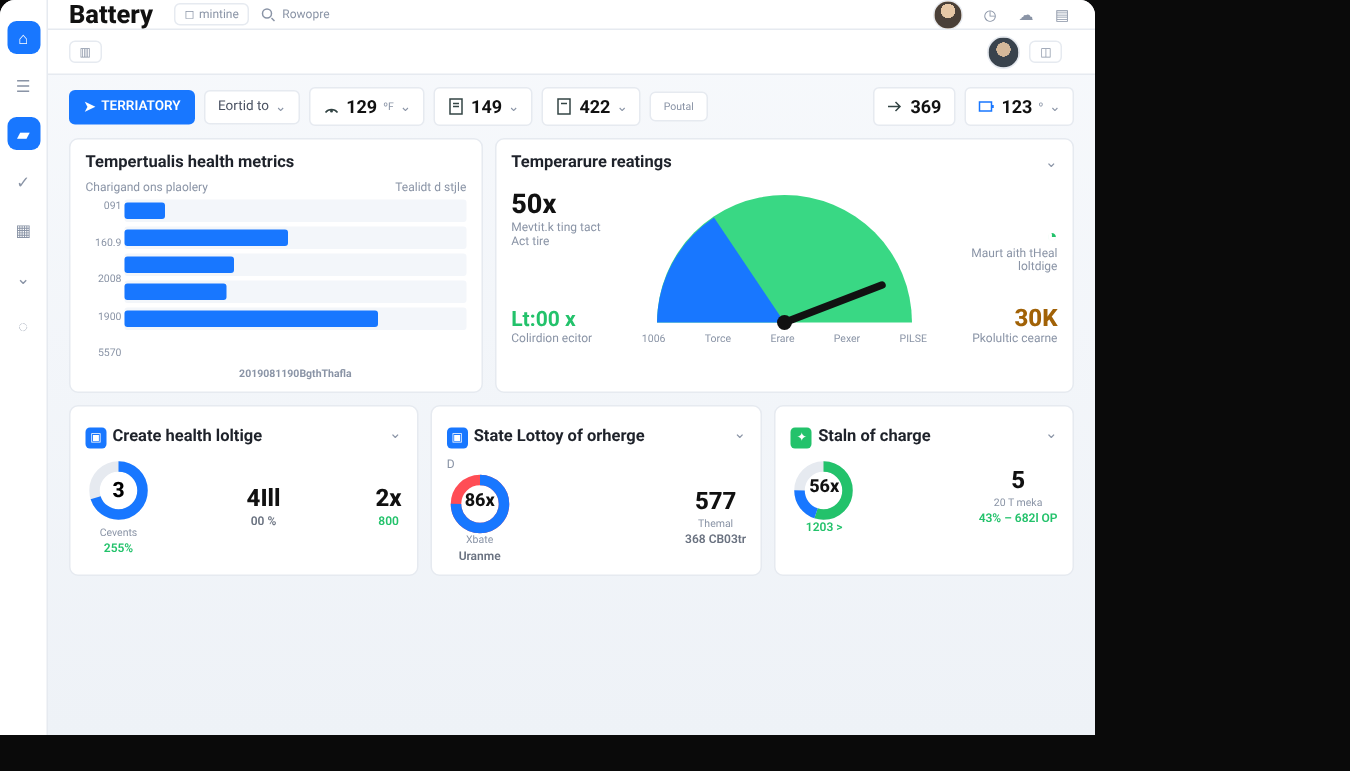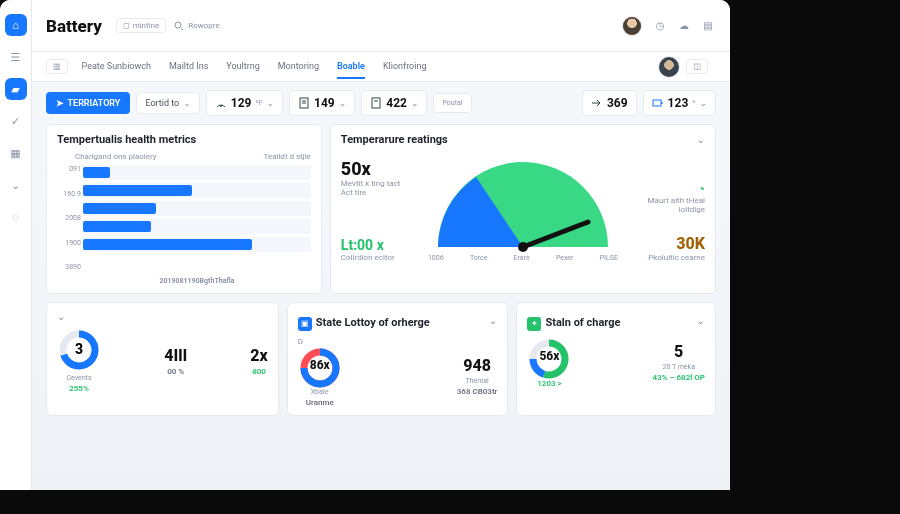--- a/index.html
+++ b/index.html
@@ -32,21 +32,21 @@
   .sb-icon {
     width: 22px; height: 22px;
     display: flex; align-items: center; justify-content: center;
     border-radius: 6px;
     font-size: 11px;
     color: #8a94a6;
   }
   .sb-icon.active { background: #1877ff; color: #fff; }
   .main { flex: 1; display: flex; flex-direction: column; }
   .topbar {
-    height: 52px;
+    height: 20px;
     background: #fff;
     display: flex;
     align-items: center;
     padding: 0 14px;
     border-bottom: 1px solid #e6eaf0;
   }
   .brand { font-size: 17px; font-weight: 800; color: #111; margin-right: 14px; }
   .chip {
     border: 1px solid #e6eaf0; border-radius: 4px; padding: 2px 6px;
     font-size: 8px; color: #8a94a6; display: inline-flex; align-items: center; gap: 3px;
@@ -158,28 +158,20 @@
       <div class="avatar"></div>
       <div class="top-icons">
         <span class="ti">◷</span>
         <span class="ti">☁</span>
         <span class="ti">▤</span>
       </div>
     </div>
 
     <div class="tabs-row">
       <span class="chip">▥</span>
-      <div class="tabs">
-        <span class="tab">Peate Sunbiowch</span>
-        <span class="tab">Mailtd Ins</span>
-        <span class="tab">Youltrng</span>
-        <span class="tab">Montoring</span>
-        <span class="tab active">Boable</span>
-        <span class="tab">Klionfroing</span>
-      </div>
       <div class="spacer"></div>
       <div class="avatar2"></div>
       <span class="chip">◫</span>
     </div>
 
     <div class="metrics-row">
       <div class="primary-btn">➤ <span>TERRIATORY</span></div>
       <div class="metric-chip">
           <span>Eortid to</span> 
           <span class="chev">⌄</span>
@@ -230,31 +222,31 @@
           <span class="chev">⌄</span>
       </div>
     </div>
 
     <div class="content">
 
       <div class="card">
         <div class="card-hd">
           <span class="card-title">Tempertualis health metrics</span>
         </div>
-        <div class="row-justify" style="margin-bottom:4px;margin-left:18px;">
+        <div class="row-justify" style="margin-bottom:4px;">
           <span class="sub">Charigand ons plaolery</span>
           <span class="sub">Tealidt d stjle</span>
         </div>
         <div class="hbars">
           <div class="ylabels">
             <span>091</span>
               <span>160.9</span>
               <span>2008</span>
               <span>1900</span>
-              <span>3890</span>
+              <span>5570</span>
           </div>
           <div class="bar-row">
               <div class="bar" style="width:12%"></div>
             </div>
           <div class="bar-row">
               <div class="bar" style="width:48%"></div>
             </div>
           <div class="bar-row">
               <div class="bar" style="width:32%"></div>
             </div>
@@ -306,20 +298,21 @@
             <div class="sub">Maurt aith tHeal loltdige</div>
             <div class="gr-num">30K</div>
             <div class="sub">Pkolultic cearne</div>
           </div>
         </div>
       </div>
 
       <div class="bottom-row">
         <div class="card">
           <div class="card-hd">
+            <span><span class="card-hd-icon ci-blue">▣</span><span class="card-title">Create health loltige</span></span>
             <span class="expand">⌄</span>
           </div>
           <div class="mini-metrics">
             <div class="mm-col">
               <svg class="donut" viewBox="0 0 44 44">
                 <circle cx="22" cy="22" r="16" fill="none" stroke="#e6eaf0" stroke-width="7"></circle>
                 <circle cx="22" cy="22" r="16" fill="none" stroke="#1877ff" stroke-width="7" stroke-dasharray="70 100" transform="rotate(-90 22 22)"></circle>
                 <text x="22" y="26" text-anchor="middle" font-size="14" font-weight="800">3</text>
               </svg>
               <span class="mm-lbl">Cevents</span>
@@ -346,21 +339,21 @@
             <div class="mm-col">
               <svg class="donut" viewBox="0 0 44 44">
                 <circle cx="22" cy="22" r="16" fill="none" stroke="#ff4d55" stroke-width="7"></circle>
                 <circle cx="22" cy="22" r="16" fill="none" stroke="#1877ff" stroke-width="7" stroke-dasharray="75 100" transform="rotate(-90 22 22)"></circle>
               </svg>
               <span class="mm-num" style="margin-top:-34px;font-size:12px;">86x</span>
               <span class="mm-lbl" style="margin-top:14px;">Xbate</span>
               <span class="mm-sub">Uranme</span>
             </div>
             <div class="mm-col">
-              <span class="mm-num">948</span>
+              <span class="mm-num">577</span>
               <span class="mm-lbl">Themal</span>
               <span class="mm-sub">368   CB03tr</span>
             </div>
           </div>
         </div>
 
         <div class="card">
           <div class="card-hd">
             <span><span class="card-hd-icon ci-green">✦</span><span class="card-title">Staln of charge</span></span>
             <span class="expand">⌄</span>

